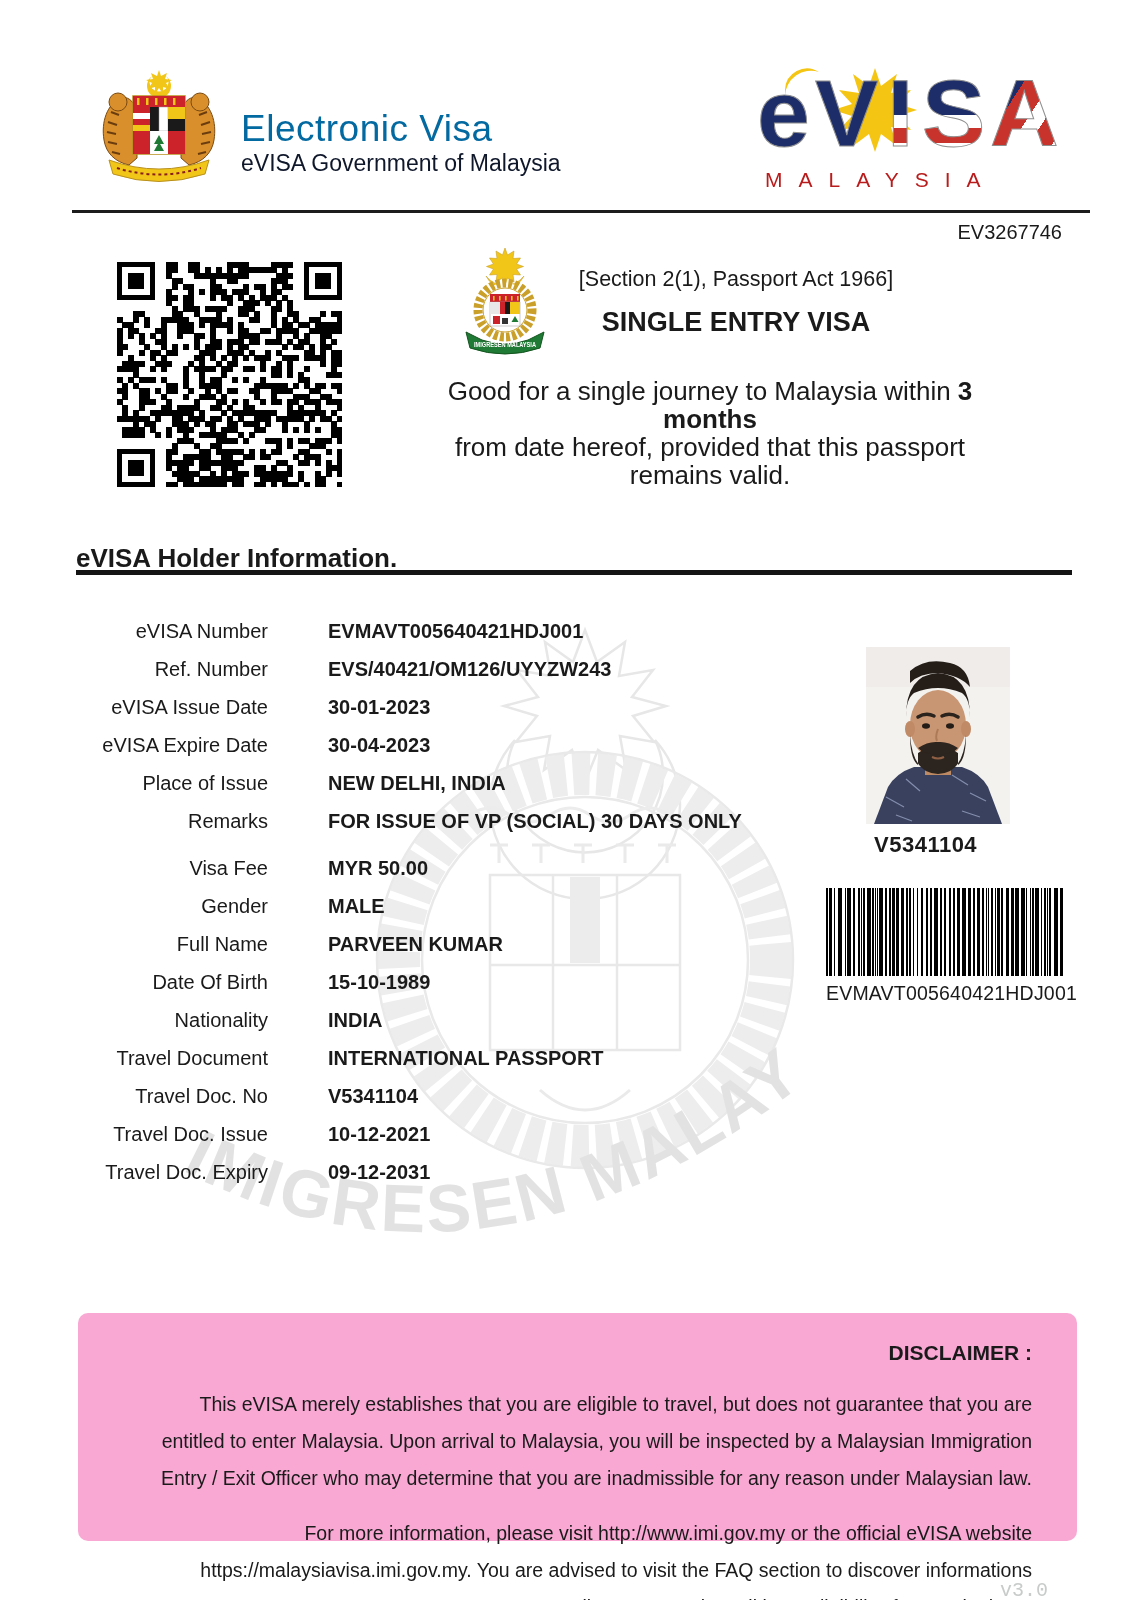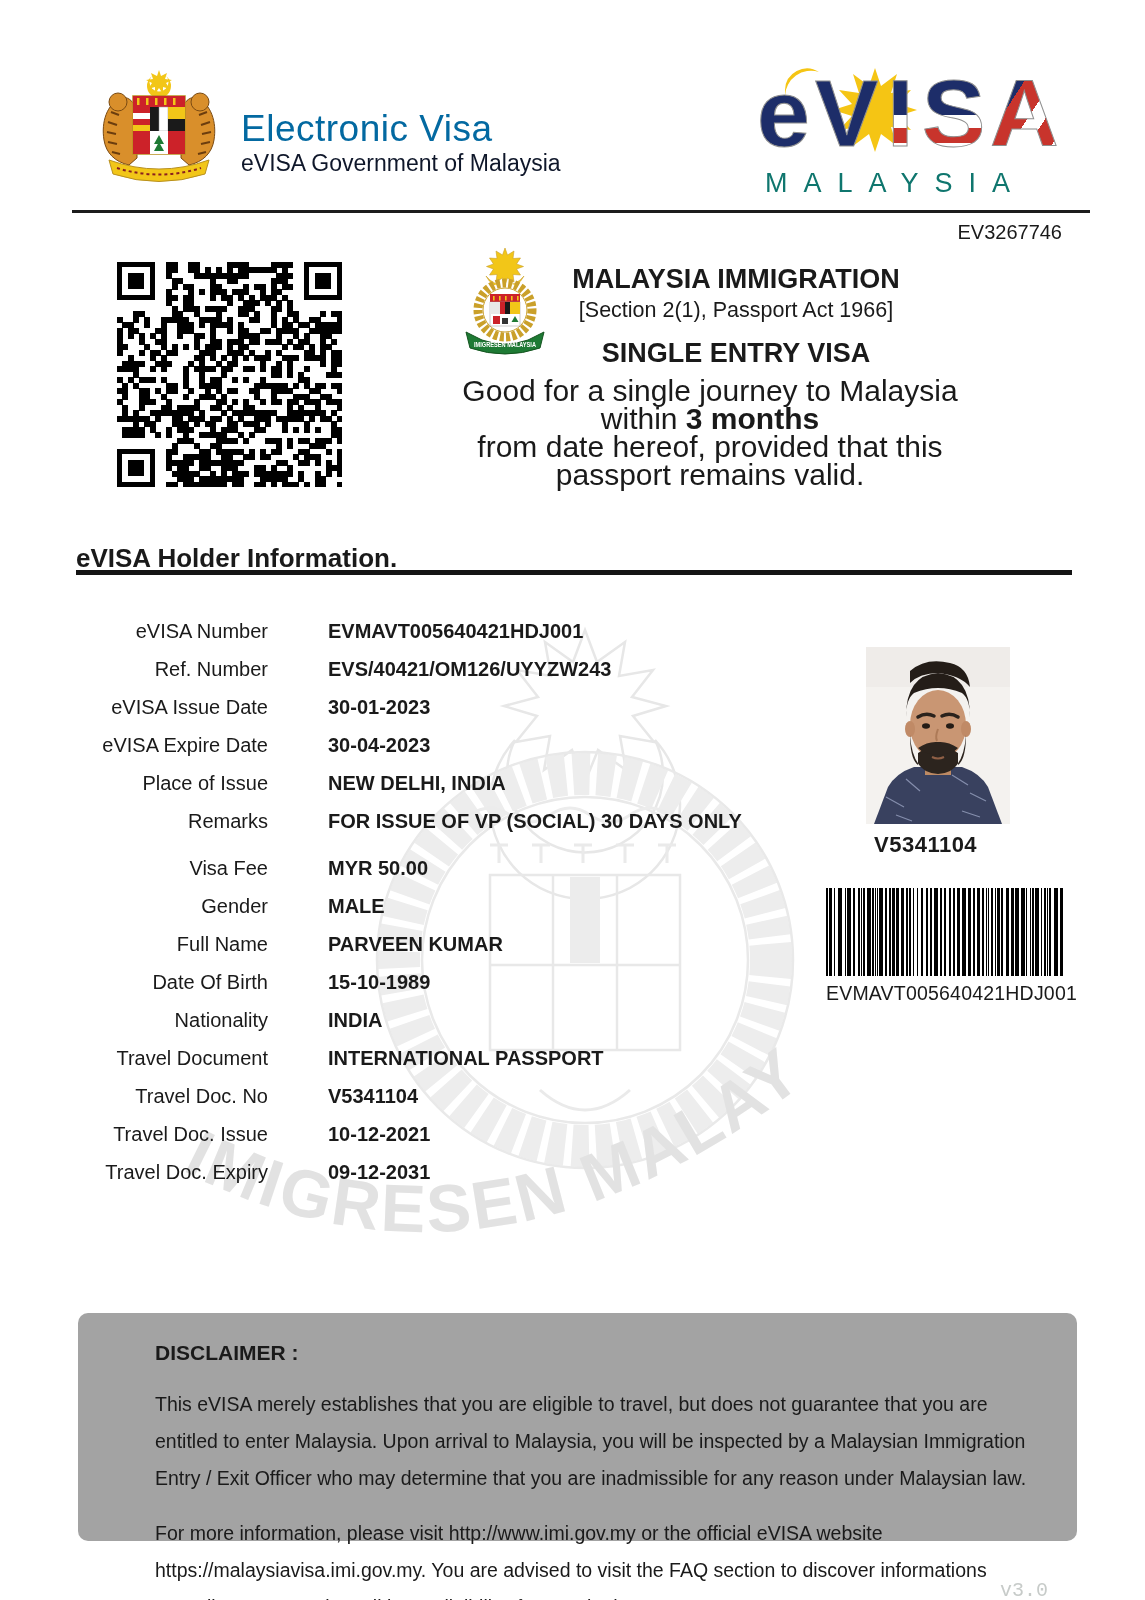--- a/index.html
+++ b/index.html
@@ -2,45 +2,45 @@
 <html><head>
 <meta charset="utf-8">
 <style>
   html,body{margin:0;padding:0;background:#ffffff;}
   .page{position:relative;width:1145px;height:1600px;background:#fff;overflow:hidden;
         font-family:"Liberation Sans", sans-serif;color:#1a1a1a;}
   .abs{position:absolute;}
   
   .title{font-size:37px;letter-spacing:0.5px;color:#0369a1;}
   .subtitle{font-size:23px;margin-top:0;color:#0f172a;}
-  .logo-country{font-size:27px;letter-spacing:16px;color:#0f766e;margin-top:2px;padding-left:8px;}
+  .logo-country{font-size:21px;letter-spacing:16px;color:#b91c1c;margin-top:2px;padding-left:8px;}
   .top-rule{left:72px;top:210px;width:1018px;height:3px;background:#1c1c1c;}
   .doc-number{left:72px;top:221px;width:990px;text-align:right;font-size:20px;}
   
   .visa-titles{left:553px;top:264px;width:366px;text-align:center;}
   .authority{font-size:27px;font-weight:bold;}
   .act{font-size:21.5px;margin-top:3px;}
   .vtype{font-size:27px;font-weight:bold;margin-top:15px;}
-  .validity{left:420px;top:377px;width:580px;text-align:center;font-size:30px;line-height:28px;}
+  .validity{left:420px;top:377px;width:580px;text-align:center;font-size:26px;line-height:28px;}
   
   .holder-heading{left:76px;top:543px;font-size:26px;font-weight:bold;}
   .holder-rule{left:76px;top:570px;width:996px;height:5px;background:#141414;}
   .fields{left:76px;top:612px;width:660px;z-index:2;}
   .frow{display:flex;height:38px;align-items:center;}
   .frow.gap{margin-top:9px;}
   .flabel{width:192px;text-align:right;font-size:20px;flex:none;}
   .fvalue{padding-left:60px;font-size:20px;font-weight:bold;white-space:nowrap;}
   
   .photo-block{left:866px;top:647px;width:160px;z-index:2;}
   .photo-caption{font-size:22px;font-weight:bold;margin-top:4px;margin-left:8px;letter-spacing:0.5px;}
   .barcode-block{left:826px;top:888px;width:240px;z-index:2;}
   .barcode-text{font-size:19.5px;margin-top:2px;letter-spacing:0.2px;}
   
-  .disclaimer{left:78px;top:1313px;width:999px;height:228px;background:#a3a3a3;border-radius:10px;
-              box-sizing:border-box;padding:28px 45px 0 77px;z-index:2;}
+  .disclaimer{left:78px;top:1313px;width:999px;height:228px;background:#f9a8d4;border-radius:10px;
+              box-sizing:border-box;padding:28px 45px 0 77px;z-index:2;text-align:right;}
   .disclaimer-heading{font-size:21px;font-weight:bold;}
   .disclaimer p{margin:0;font-size:19.5px;line-height:37px;max-width:895px;}
   .disclaimer .p1{margin-top:21px;}
   .disclaimer .p2{margin-top:18px;}
   .version{left:1000px;top:1579px;width:73px;font-size:20px;color:#c7cbc9;font-family:Liberation Mono, monospace;}
   .wm{left:160px;top:620px;z-index:0;}
   .z1{z-index:1;}
   svg text{font-family:"Liberation Sans", sans-serif;}
 </style>
 </head>
@@ -926,21 +926,20 @@
         <rect x="48" y="54" width="10" height="12" fill="#f2c618"></rect>
       <path d="M53 68 l3.5 6 h-7 Z" fill="#1e7a34"></path>
       <rect x="31" y="68" width="7" height="8" fill="#cc2229"></rect>
         <rect x="40" y="70" width="6" height="6" fill="#333"></rect>
     </g>
     <path d="M4 84 L20 92 Q43 100 66 92 L82 84 L78 100 Q43 112 8 100 Z" fill="#1e7a34" stroke="#14541f" stroke-width="1"></path>
     <text x="43" y="99" text-anchor="middle" font-size="6.5" font-weight="bold" fill="#ffffff" textLength="62" lengthAdjust="spacingAndGlyphs">IMIGRESEN MALAYSIA</text>
   </svg>
 
   <div class="abs visa-titles z1">
-    <div class="authority">MALAYSIA IMMIGRATION</div>
     <div class="act">[Section 2(1), Passport Act 1966]</div>
     <div class="vtype">SINGLE ENTRY VISA</div>
   </div>
   <div class="abs validity z1">
     <span>Good for a single journey to Malaysia within </span><b>3 months</b><br>
     <span>from date hereof, provided that this passport remains valid.</span>
   </div>
 
   <div class="abs holder-heading z1">eVISA Holder Information.</div>
   <div class="abs holder-rule z1"></div>

